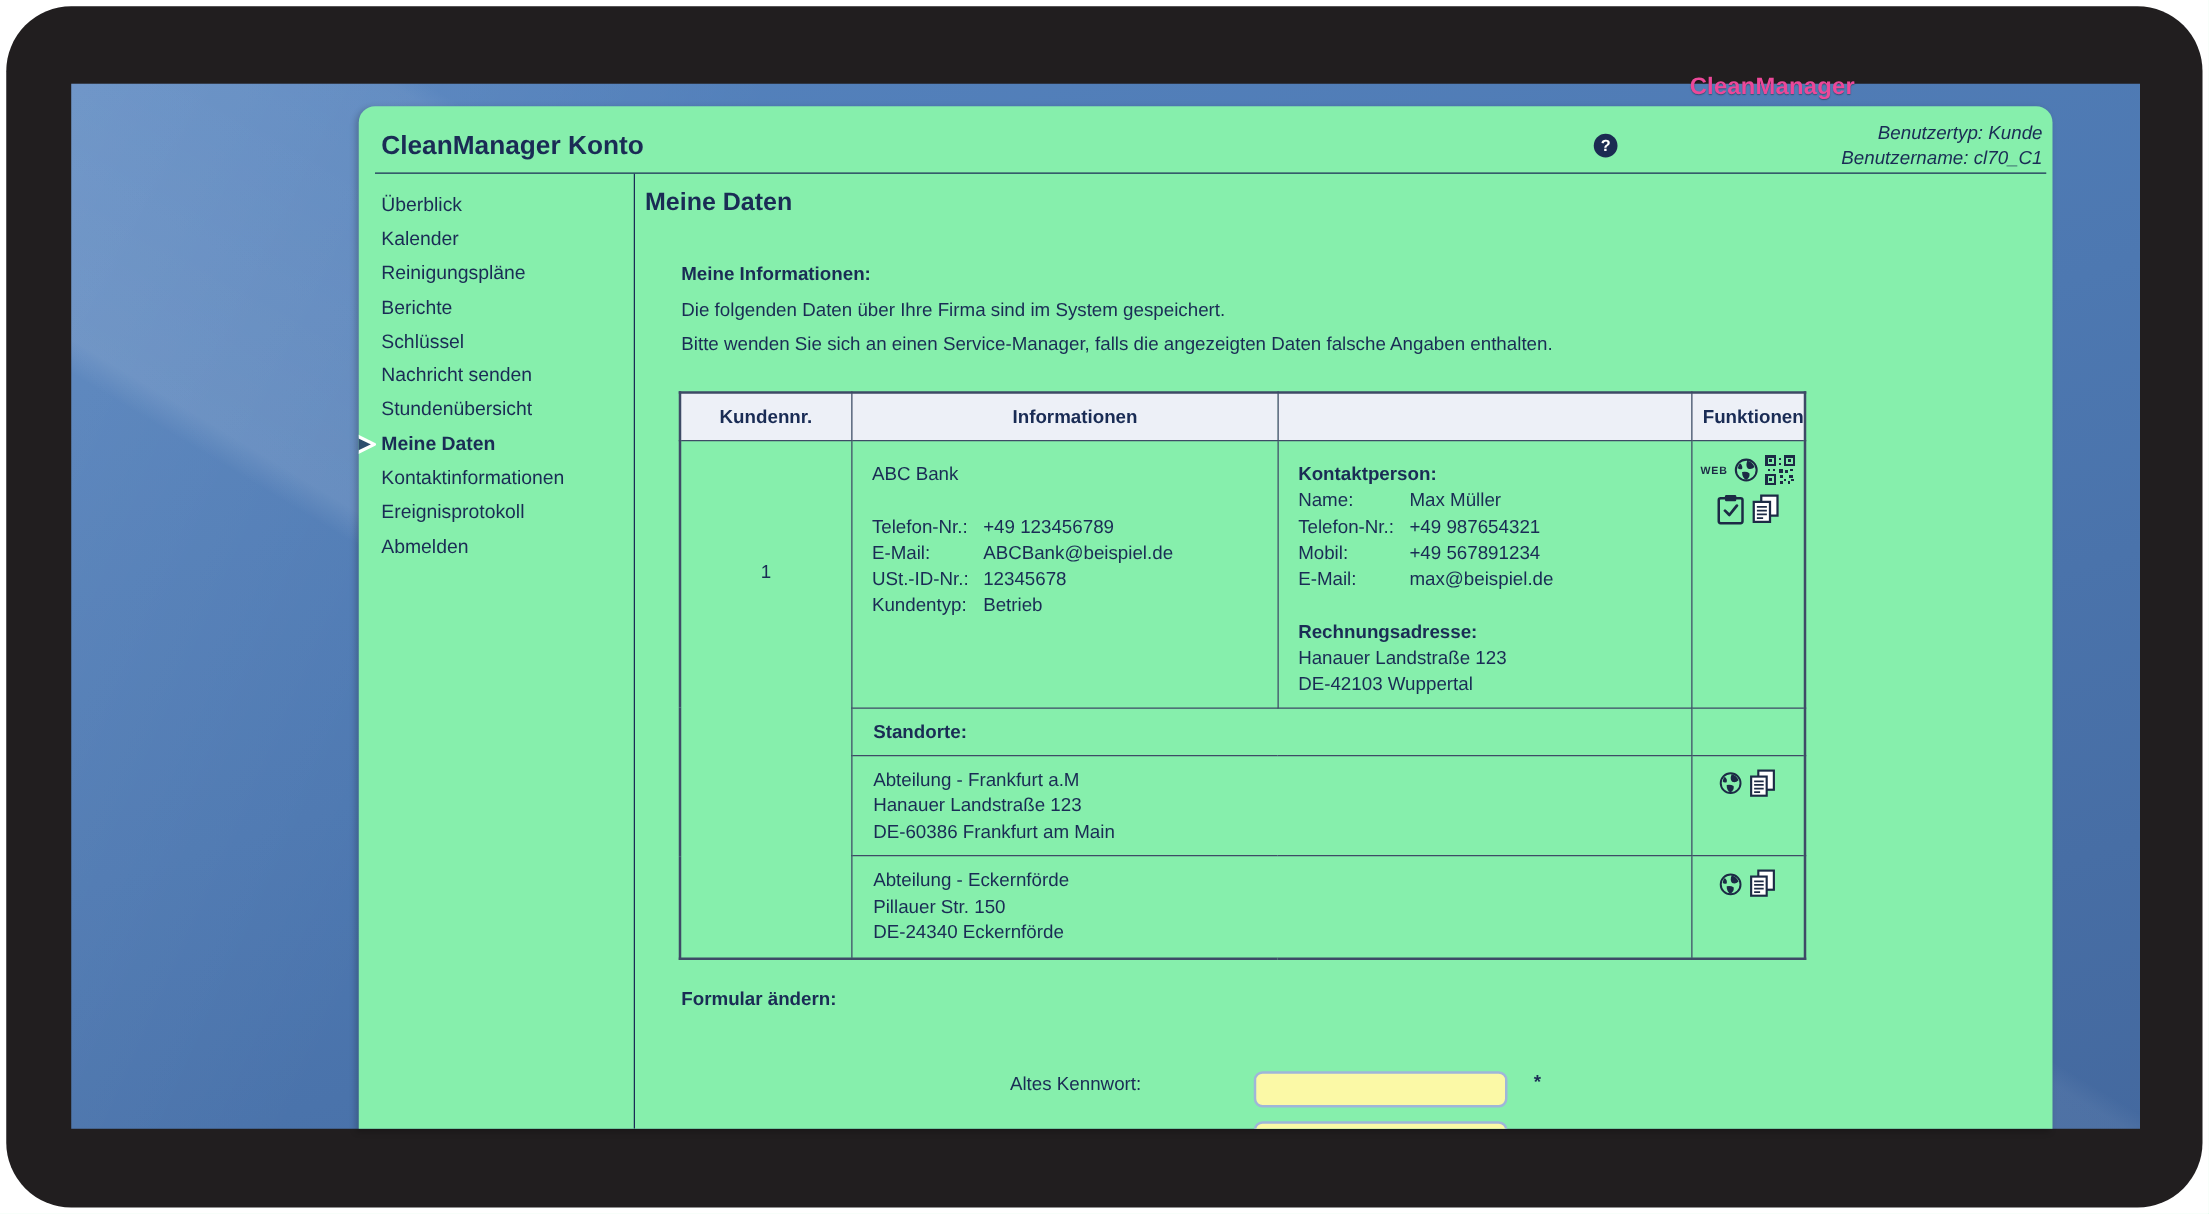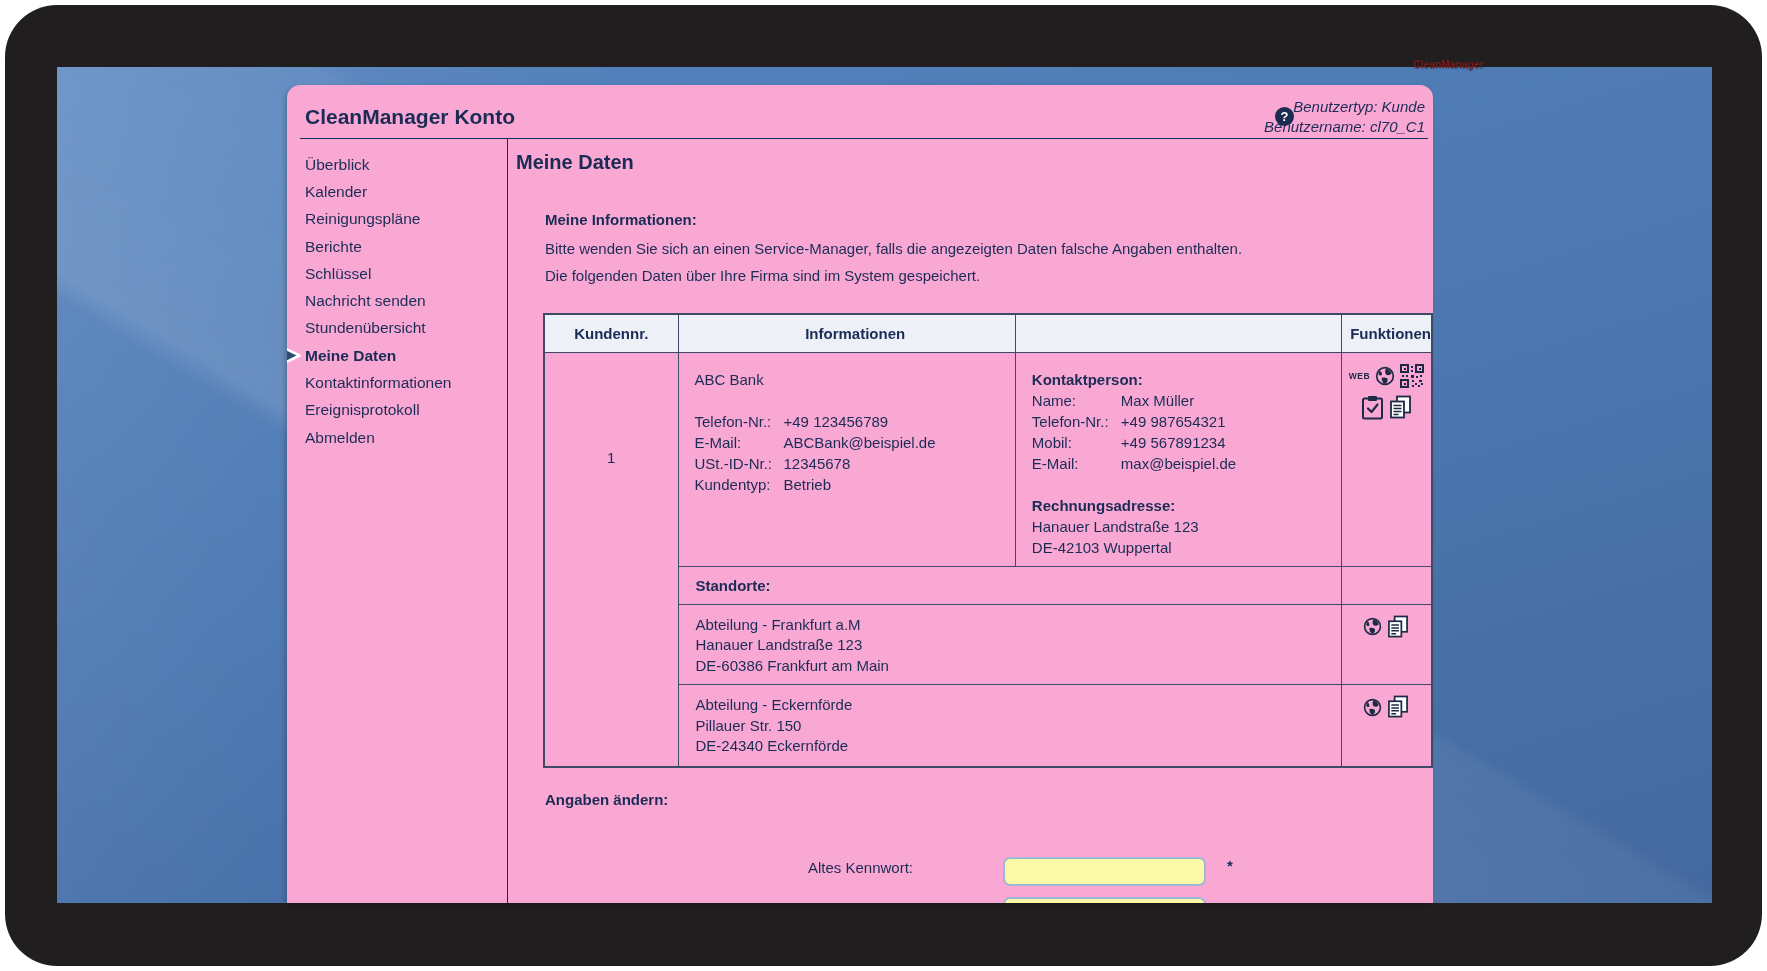--- a/index.html
+++ b/index.html
@@ -12,28 +12,28 @@
   
   .screen {
     position:absolute; left:57px; top:67px; width:1655px; height:836px;
     background:
       linear-gradient(115deg, rgba(255,255,255,0.09) 0%, rgba(255,255,255,0) 28%),
       linear-gradient(31deg, rgba(255,255,255,0) 33%, rgba(255,255,255,0.11) 34.5%, rgba(255,255,255,0.05) 54%, rgba(255,255,255,0) 55%),
       linear-gradient(163deg, #5583be 0%, #4d78b1 48%, #44699f 100%);
   }
 
   .watermark {
-    position:absolute; top:59px; right:283px; color:#7f1d1d; font-weight:bold;
-    font-size:10px; letter-spacing:0.2px; text-shadow:0 1px 1px rgba(0,0,0,0.35);
+    position:absolute; top:59px; right:283px; color:#ec4899; font-weight:bold;
+    font-size:19px; letter-spacing:0.2px; text-shadow:0 1px 1px rgba(0,0,0,0.35);
   }
 
   
   .panel {
-    position:absolute; left:287px; top:85px; width:1146px; height:818px;
-    background:#f9a8d4; border-radius:13px 13px 0 0; overflow:hidden;
+    position:absolute; left:287px; top:85px; width:1355px; height:818px;
+    background:#86efac; border-radius:13px 13px 0 0; overflow:hidden;
     box-shadow:-2px 2px 5px rgba(0,0,0,0.22);
     color:#1a2c55;
   }
 
   .app-title { position:absolute; left:18px; top:20px; font-size:21px; font-weight:bold; }
   .help-badge {
     position:absolute; left:988px; top:22px; width:19px; height:19px; border-radius:50%;
     background:#1b2b52; color:#ffffff; font-size:13px; font-weight:bold;
     display:flex; align-items:center; justify-content:center; cursor:pointer;
   }
@@ -126,22 +126,22 @@
     </div>
     <div class="v-divider"></div>
 
     <svg class="nav-arrow" viewBox="0 0 58 29">
       <polygon points="2,10 31,10 31,2.5 55.5,14.5 31,26.5 31,19 2,19" fill="#2e4d6e" stroke="#ffffff" stroke-width="2.6" stroke-linejoin="round"></polygon>
     </svg>
 
     <div class="page-heading">Meine Daten</div>
     <div class="info-title">Meine Informationen:</div>
     <div class="info-para">
+      <div>Die folgenden Daten über Ihre Firma sind im System gespeichert.</div>
       <div>Bitte wenden Sie sich an einen Service-Manager, falls die angezeigten Daten falsche Angaben enthalten.</div>
-      <div>Die folgenden Daten über Ihre Firma sind im System gespeichert.</div>
     </div>
 
     <table class="data">
       <tbody>
           <tr>
         <th class="hcell h-kdnr">Kundennr.</th>
         <th class="hcell h-info">Informationen</th>
         <th class="hcell h-blank"></th>
         <th class="hcell h-funk">Funktionen</th>
       </tr>
@@ -288,20 +288,20 @@
               <rect x="8" y="1.5" width="13" height="16" fill="#ffffff" stroke="#1c2a45" stroke-width="1.8"></rect>
               <rect x="2" y="6.5" width="13" height="16" fill="#ffffff" stroke="#1c2a45" stroke-width="1.8"></rect>
               <path d="M4.5 10.5h8M4.5 13.5h8M4.5 16.5h8M4.5 19.5h5" stroke="#1c2a45" stroke-width="1.5"></path>
             </svg>
           </div>
         </td>
       </tr>
     </tbody>
       </table>
 
-    <div class="pw-title">Angaben ändern:</div>
+    <div class="pw-title">Formular ändern:</div>
     <label class="pw-label">Altes Kennwort:</label>
     <input class="pw-input first" type="password" value="" style="">
     <span class="pw-star">*</span>
     <input class="pw-input second" type="password" style="">
 
   </div>
 </div>
 
 </body></html>

